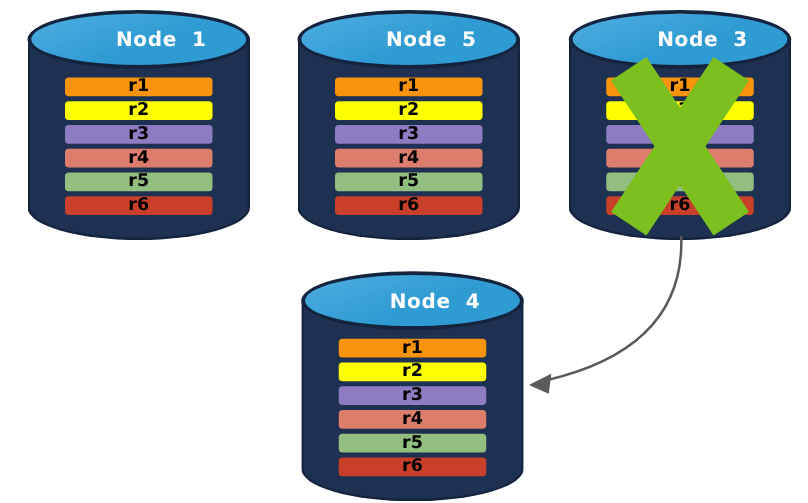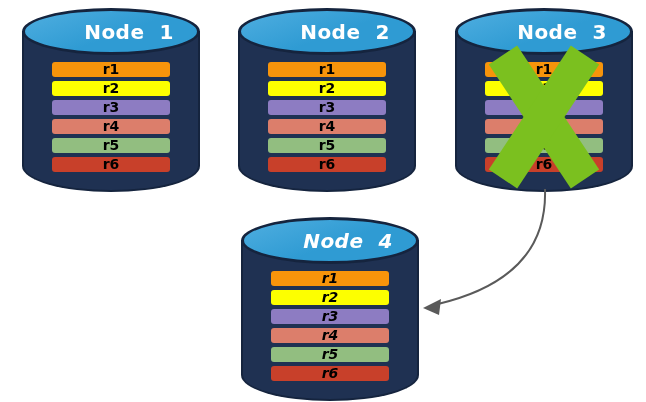--- a/index.html
+++ b/index.html
@@ -5,41 +5,41 @@
   html,body { margin:0; padding:0; }
   body {
     width:646px; height:402px; position:relative; overflow:hidden;
     background: var(--canvas-bg, #ffffff);
     font-family: "DejaVu Sans", "Liberation Sans", sans-serif;
   }
   .node { position:absolute; width:178px; height:184px; }
   .node-1 { left:22px;  top:8px; }
   .node-2 { left:238px; top:8px; }
   .node-3 { left:455px; top:8px;text-decoration:underline; }
-  .node-4 { left:241px; top:217px;font-style:italic; }
+  .node-4 { left:241px; top:217px; }
 
   .cyl-body {
     position:absolute; left:0; right:0; top:23px; bottom:0;
     background: var(--cylinder-body, #1F3152);
     border:2px solid var(--cylinder-border, #15243E);
     border-top:none;
     border-radius: 0 0 50% 50% / 0 0 26px 26px;
     box-sizing:border-box;
   }
   .cyl-top {
     position:absolute; left:0; right:0; top:0; height:47px;
     border-radius:50%;
     background: linear-gradient(160deg, var(--cylinder-top-highlight,#4FAEE0) 0%, var(--cylinder-top,#2F9BD3) 55%);
     border:3px solid var(--cylinder-border, #15243E);
     box-sizing:border-box;
     display:flex; align-items:center; justify-content:center;
   }
   .node-label {
     color: var(--node-label-text, #ffffff);
-    font-size:20px; font-weight:bold; white-space:pre;
+    font-size:16px; font-weight:bold; white-space:pre;
     letter-spacing:0.5px;
     margin-left:36px;
   }
   .bars { position:absolute; left:30px; top:54px; width:118px; }
   .bar {
     height:15px; margin-bottom:4px; border-radius:3px;
     text-align:center;
     font-size:14px; font-weight:bold; line-height:15px;
     color: var(--bar-text, #000000);
   }
@@ -61,21 +61,21 @@
       <div class="bar" style="background: rgb(141, 124, 194);"><span>r3</span></div>
       <div class="bar" style="background: rgb(220, 126, 107);"><span>r4</span></div>
       <div class="bar" style="background: rgb(146, 190, 128);"><span>r5</span></div>
       <div class="bar" style="background: rgb(200, 64, 42);"><span>r6</span></div>
     </div>
 </div>
 
 <div class="node node-2">
   <div class="cyl-body"></div>
   <div class="cyl-top">
-    <span class="node-label">Node  2</span>
+    <span class="node-label">Node  5</span>
   </div>
   <div class="bars">
       <div class="bar" style="background: rgb(247, 148, 11);"><span>r1</span></div>
       <div class="bar" style="background: rgb(253, 255, 0);"><span>r2</span></div>
       <div class="bar" style="background: rgb(141, 124, 194);"><span>r3</span></div>
       <div class="bar" style="background: rgb(220, 126, 107);"><span>r4</span></div>
       <div class="bar" style="background: rgb(146, 190, 128);"><span>r5</span></div>
       <div class="bar" style="background: rgb(200, 64, 42);"><span>r6</span></div>
     </div>
 </div>

